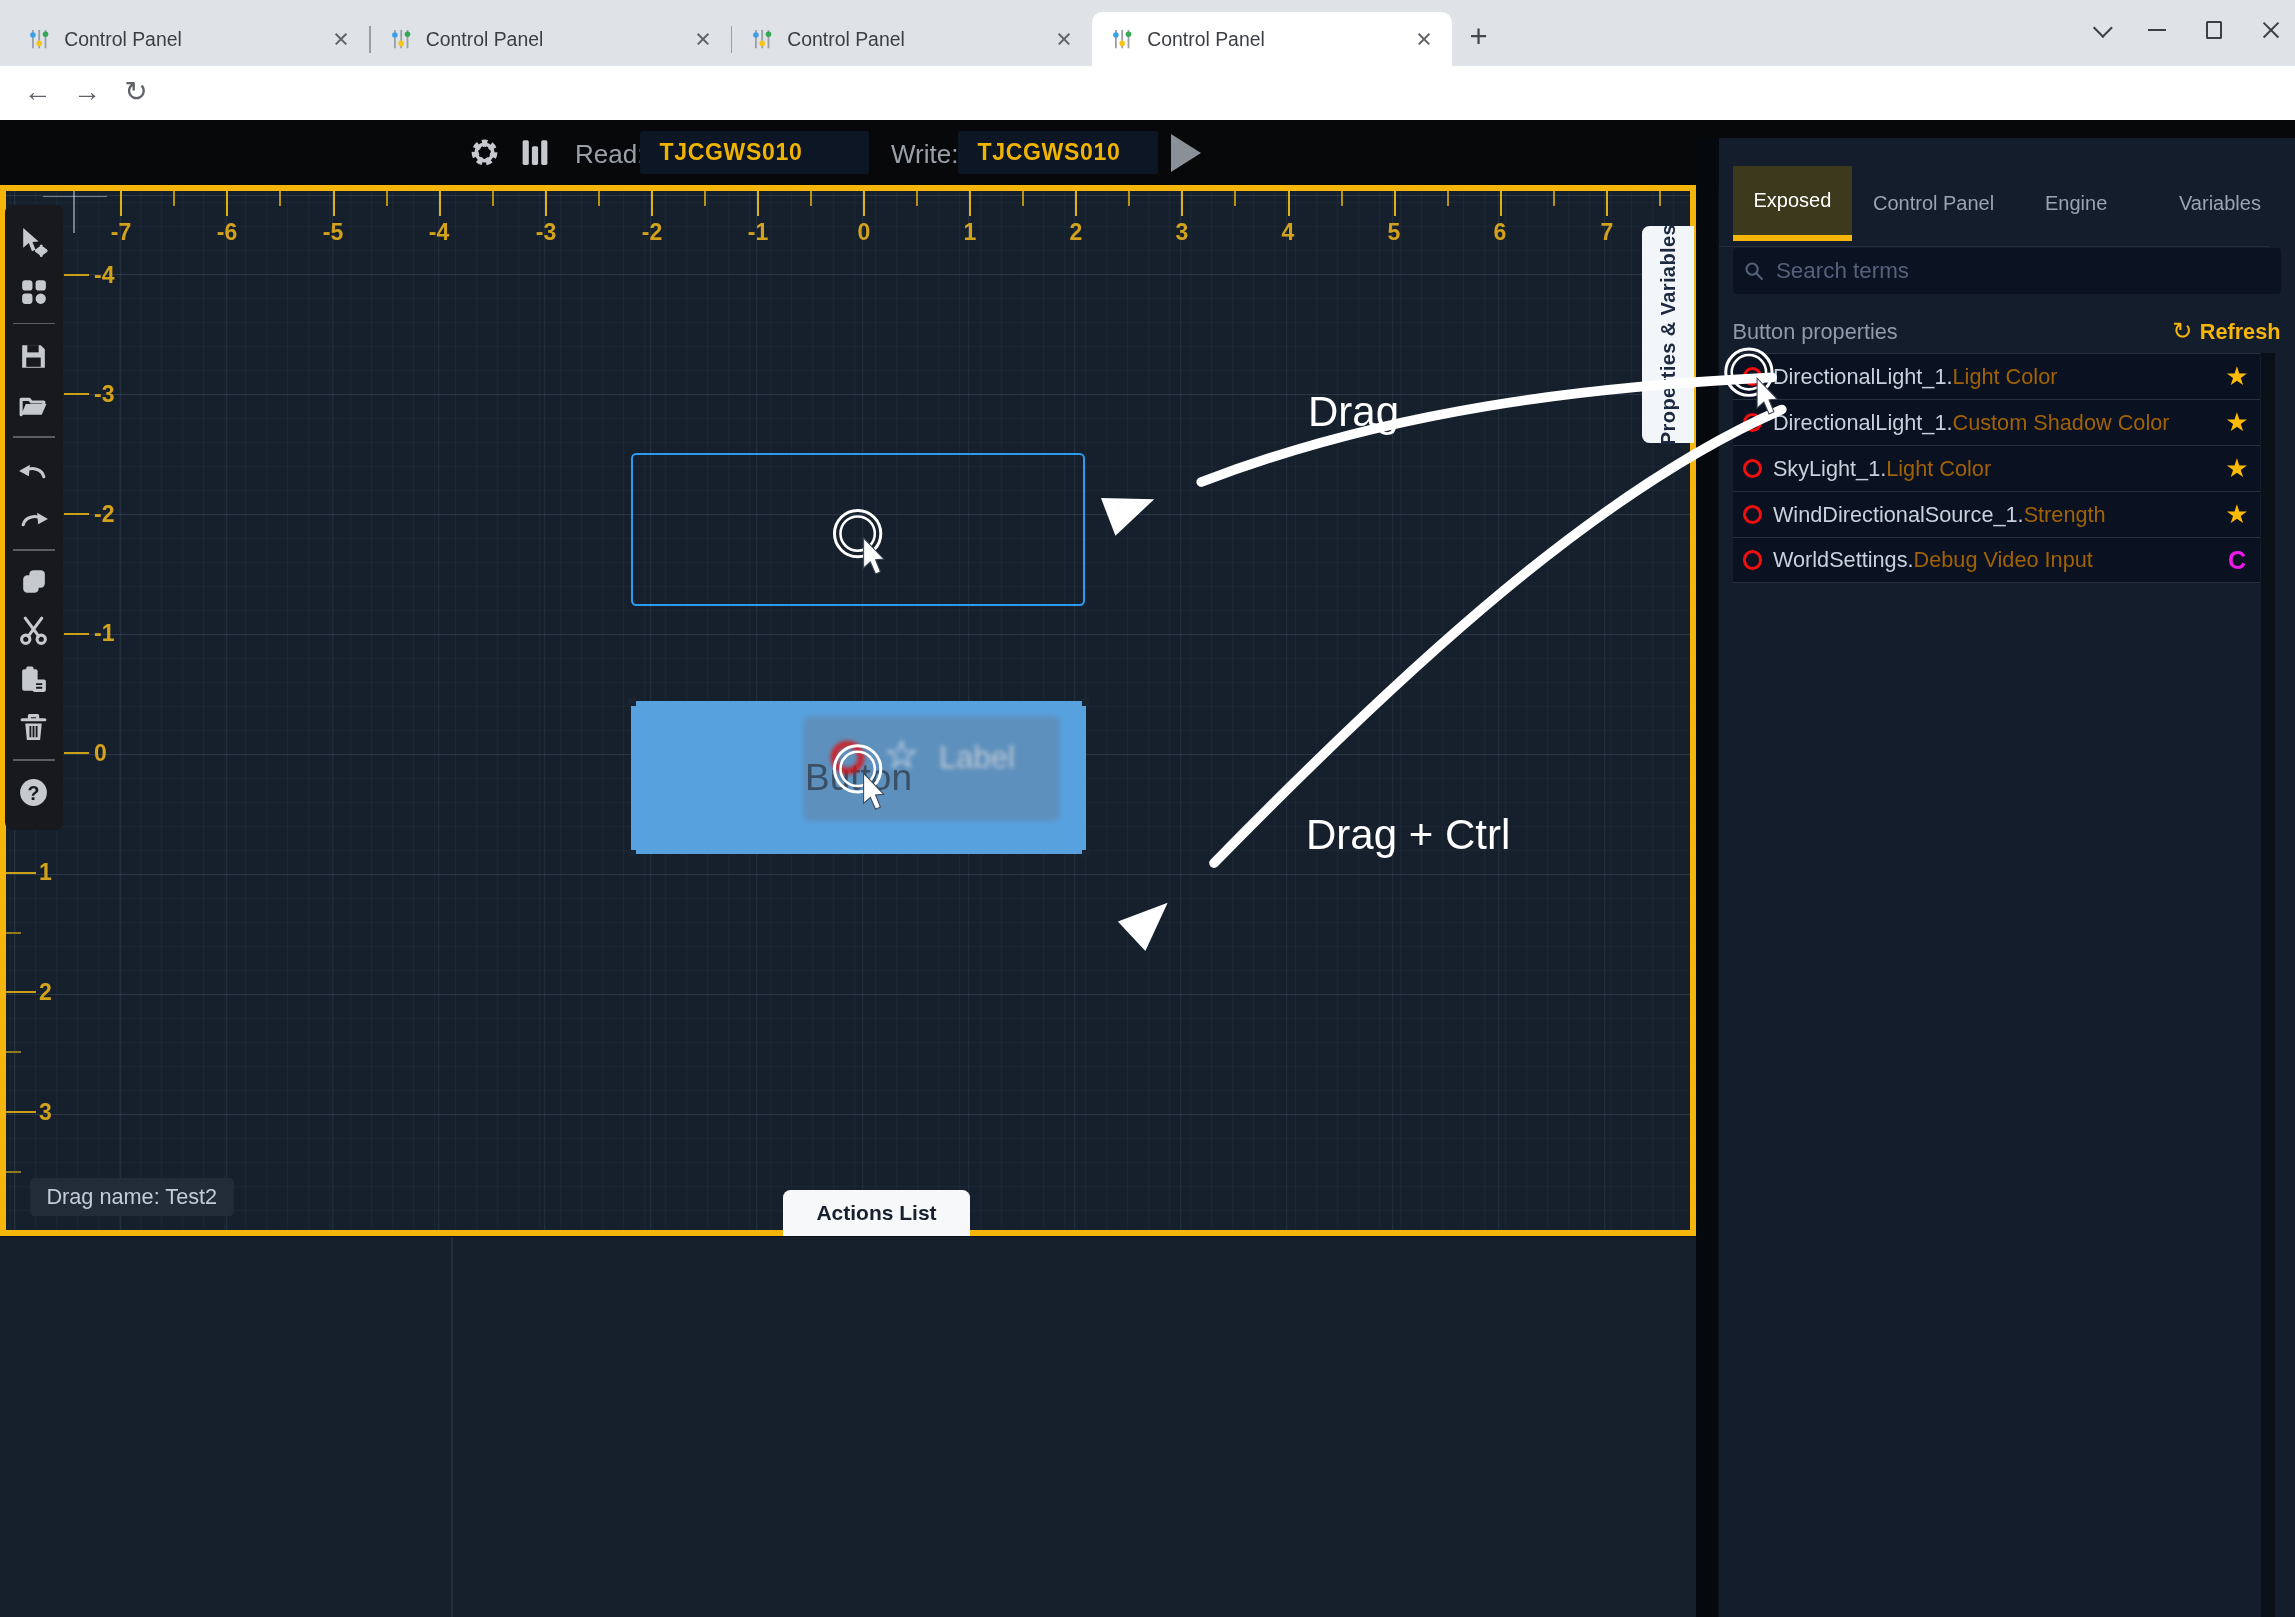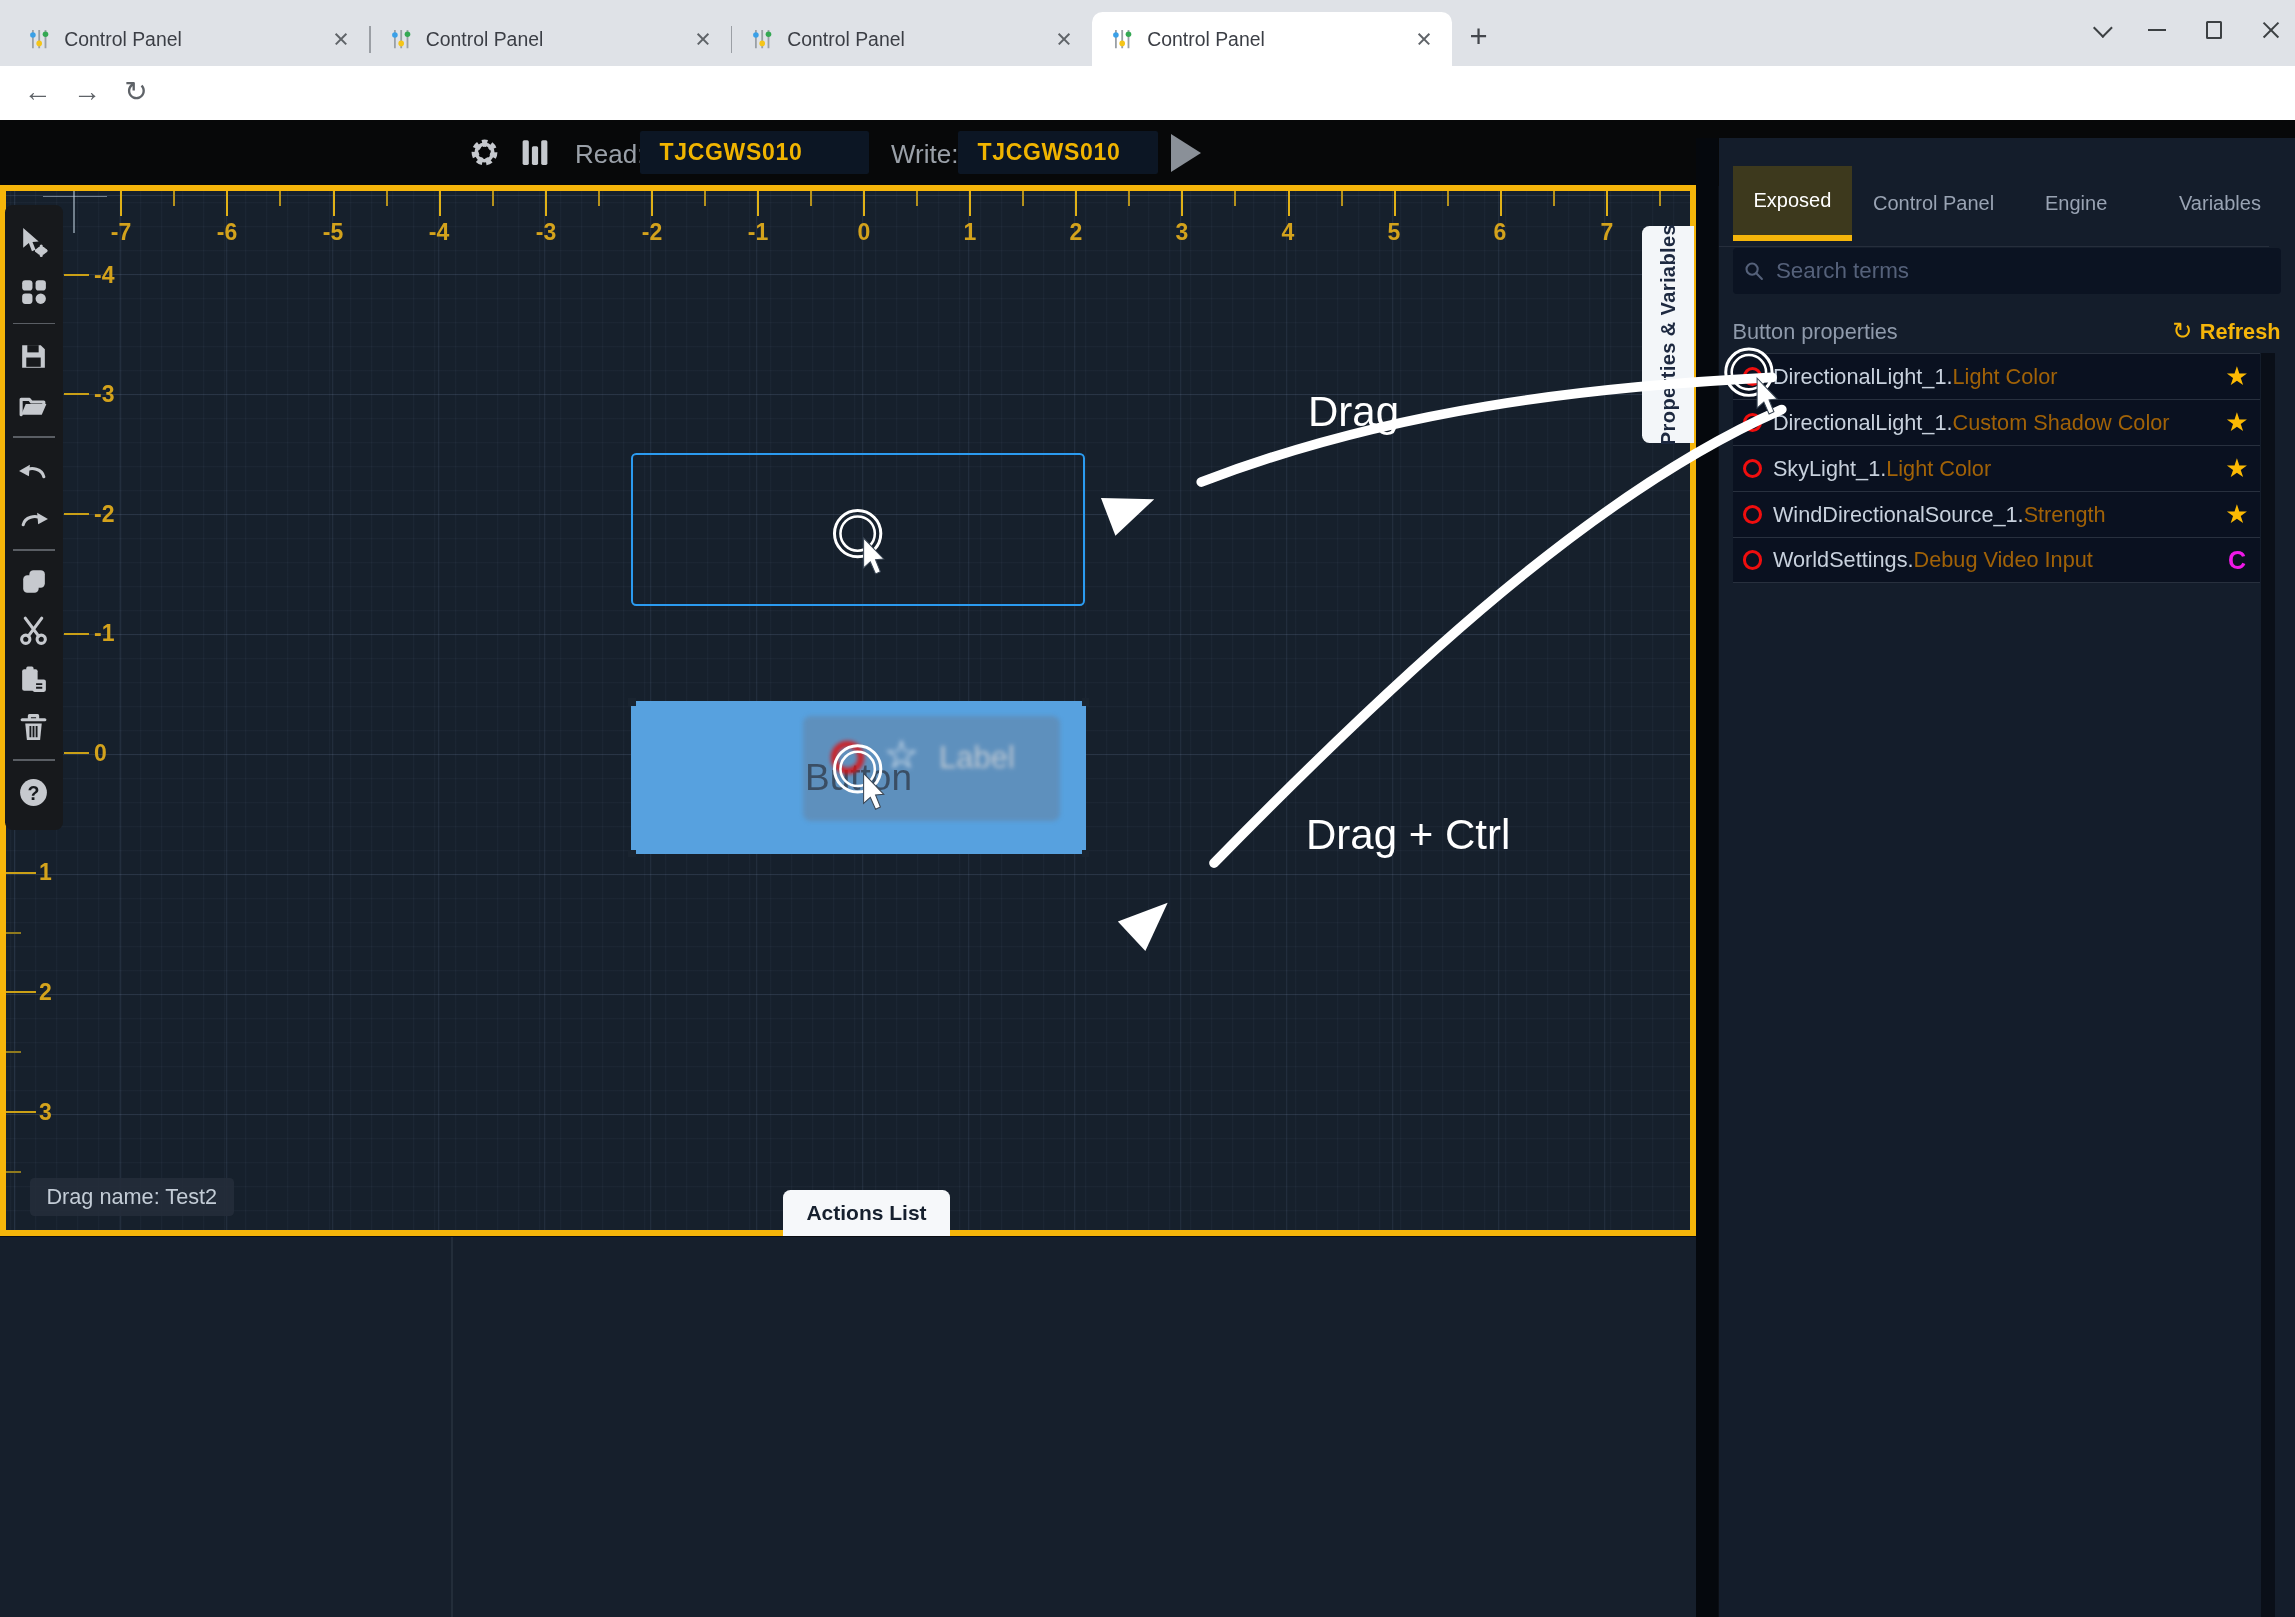--- a/index.html
+++ b/index.html
@@ -109,21 +109,21 @@
   #left-toolbar svg { display:block; }
   .tdiv { width:42px; height:1.5px; background:#5a5e64; }
 
   
   #props-tab { position:absolute; left:1642px; top:226px; width:52px; height:217px; background:#f3f6f9;
       border-radius:7.5px 0 0 7.5px; z-index:40; display:flex; align-items:center; justify-content:center; }
   #props-tab span { writing-mode:vertical-rl; transform:rotate(180deg); font-size:20px; font-weight:bold;
       color:#1d2940; letter-spacing:0.4px; white-space:nowrap; }
 
   
-  #actions-tab { position:absolute; left:783px; top:1190px; width:167px; height:46px; background:#f6f8fa;
+  #actions-tab { position:absolute; left:783px; top:1190px; width:187px; height:46px; background:#f6f8fa;
       border-radius:7.5px 7.5px 0 0; z-index:20; display:flex; align-items:center; justify-content:center;
       font-size:21px; font-weight:bold; color:#16202e; }
   #bottom-panel { position:absolute; left:0; top:1237px; width:1696px; height:380px; background:#161f2c; }
   #bp-divider { position:absolute; left:451px; top:0; width:1.5px; height:380px; background:#232d3a; }
   #all-actions { position:absolute; left:6px; top:9px; width:442px; height:48px; background:#0c0d0f;
       border:2.2px solid #f5b50a; border-radius:6px; color:#f5b50a; font-size:22.4px; font-weight:bold;
       letter-spacing:0.7px; display:flex; align-items:center; justify-content:center; }
 
   
   #side-gap { position:absolute; left:1696px; top:138px; width:22.4px; height:1479px; background:#05080d; }

